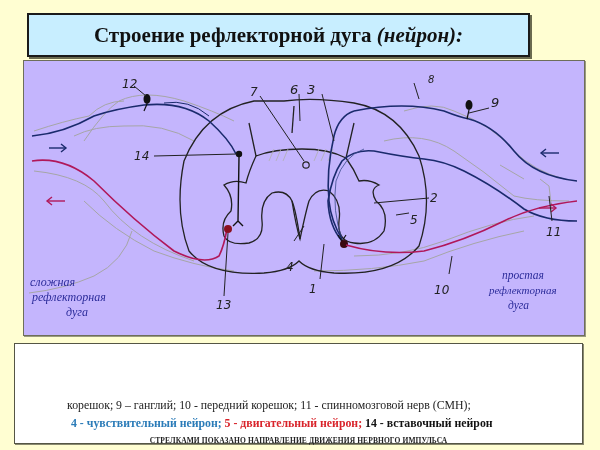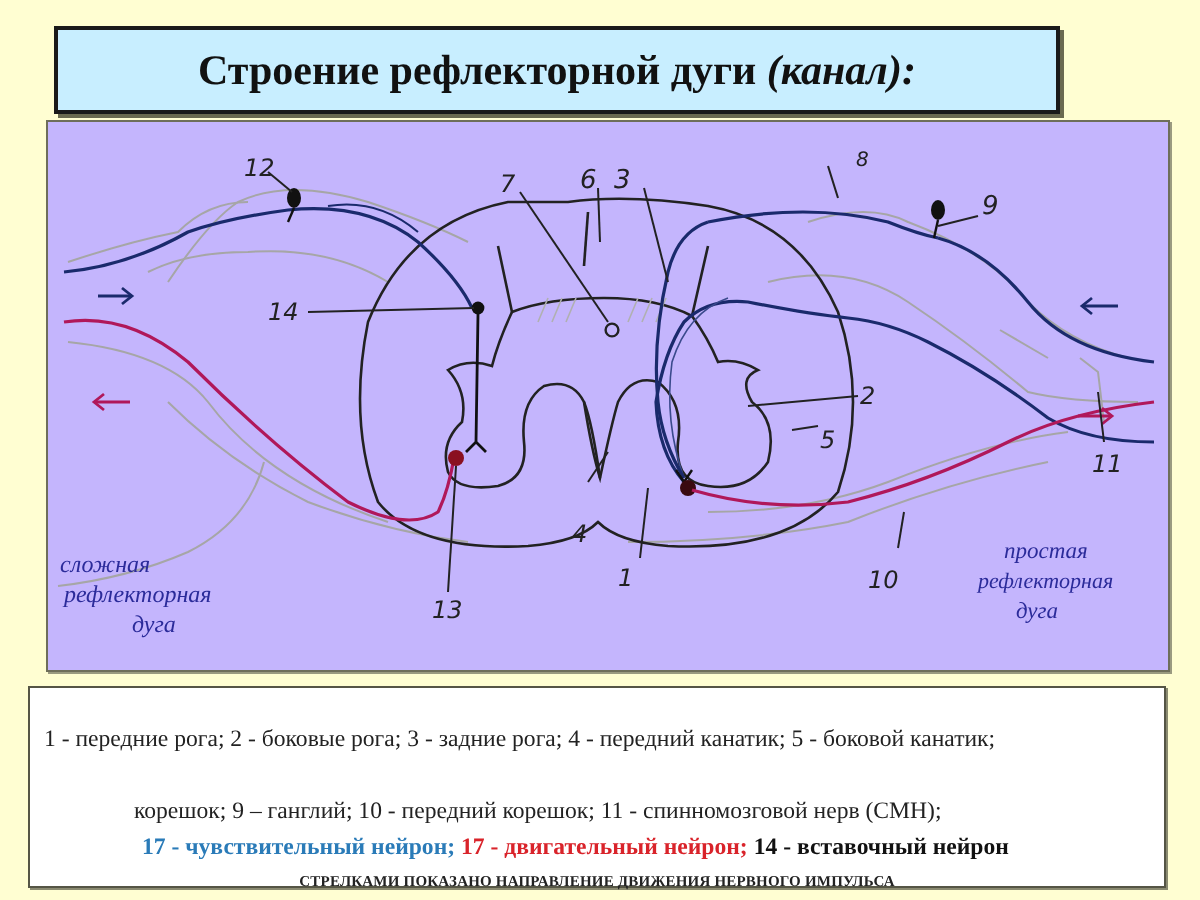--- a/index.html
+++ b/index.html
@@ -46,22 +46,22 @@
   .red { color: #d9232a; }
   .black { color: #111; }
   .lbl { font-family: "DejaVu Sans", sans-serif; font-style: italic; fill: #222; }
   .hand { font-family: "Liberation Serif", serif; font-style: italic; fill: #2b2b9a; }
 </style>
 </head>
 <body>
 
 <div class="title-box">
   <div class="title-text">
-    <span>Строение рефлекторной дуги</span>
-    <span class="em">(канал):</span>
+    <span>Строение рефлекторной дуга</span>
+    <span class="em">(нейрон):</span>
   </div>
 </div>
 
 <div class="diagram-box">
   <svg width="560" height="274" viewBox="0 0 560 274">
 
     <g fill="none" stroke="#a6a6a6" stroke-width="1">
       <path d="M5 232 Q40 228 70 215 Q100 200 108 170"></path>
       <path d="M60 80 Q80 50 95 40 Q120 28 160 40 Q190 50 210 60"></path>
       <path d="M10 70 Q40 60 65 55 Q80 40 100 40"></path>
@@ -181,21 +181,20 @@
     </g>
     <g>
       <text class="hand" x="478" y="218" font-size="11.5">простая</text>
       <text class="hand" x="465" y="233" font-size="11">рефлекторная</text>
       <text class="hand" x="484" y="248" font-size="11.5">дуга</text>
     </g>
   </svg>
 </div>
 
 <div class="legend-box">
-  <div class="legend-line l1">1 - передние рога; 2 - боковые рога; 3 - задние рога;  4 - передний канатик;  5 - боковой канатик;</div>
   <div class="legend-line l3">корешок;  9 – ганглий; 10 - передний корешок; 11 - спинномозговой нерв (СМН);</div>
   <div class="legend-line l4">
-    <span class="blue">17 - чувствительный нейрон;</span>
-    <span class="red">17 - двигательный нейрон;</span>
+    <span class="blue">4 - чувствительный нейрон;</span>
+    <span class="red">5 - двигательный нейрон;</span>
     <span class="black">14 - вставочный нейрон</span>
   </div>
   <div class="legend-line l5">СТРЕЛКАМИ ПОКАЗАНО НАПРАВЛЕНИЕ ДВИЖЕНИЯ НЕРВНОГО ИМПУЛЬСА</div>
 </div>
 
 </body></html>

